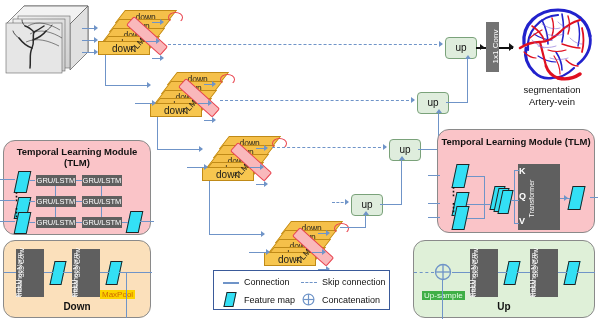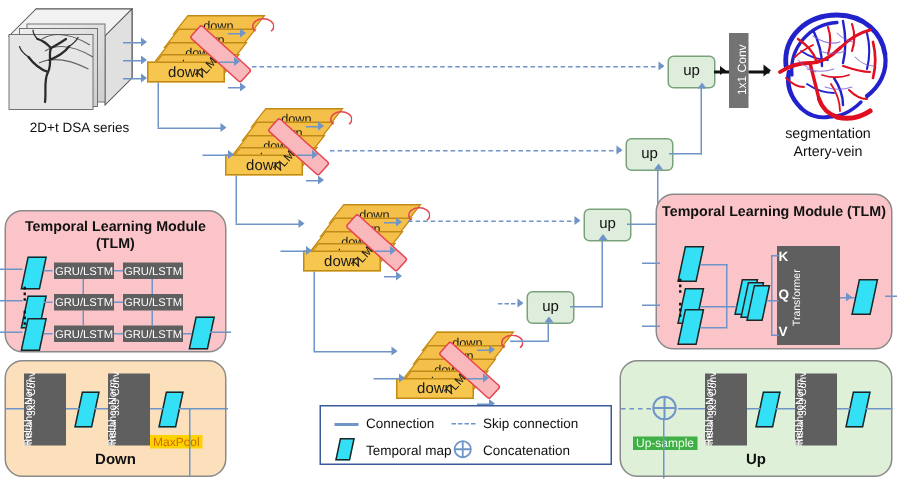--- a/index.html
+++ b/index.html
@@ -128,21 +128,20 @@
         <path d="M30,28 C27,25 25,23 21,22"></path>
         <path d="M30,28 C34,26 37,24 40,22"></path>
       </g>
       <g fill="none" stroke="#2a2a2a" stroke-width="0.8" stroke-linecap="round">
         <path d="M15,34 C12,32 10,30 9,27"></path>
         <path d="M42,27 C45,25 47,23 48,21"></path>
         <path d="M21,22 C19,20 18,18 18,16"></path>
       </g>
     </svg>
   </div>
-  <div class="abs dsa-caption">2D+t DSA series</div>
 
   <div class="downblk" style="left:98px;top:10px;">
     <div class="slab s0">
         <span>down</span>
       </div>
     <div class="slab s1">
         <span>down</span>
       </div>
     <div class="slab s2">
         <span>down</span>
@@ -504,27 +503,27 @@
 
     <div class="skip" style="left:0px;top:31px;width:20px;"></div>
     <div class="ln lnh" style="left:38px;top:31px;width:18px;"></div>
     <div class="ln lnh" style="left:84px;top:31px;width:9px;"></div>
     <div class="ln lnh" style="left:103px;top:31px;width:13px;"></div>
     <div class="ln lnh" style="left:144px;top:31px;width:9px;"></div>
     <div class="ln lnh" style="left:163px;top:31px;width:18px;"></div>
     <div class="ln lnv" style="left:28px;top:38px;height:40px;"></div>
   </div>
 
-  <div class="legend" style="left:213px;top:270px;width:195px;height:40px;">
+  <div class="legend" style="left:213px;top:270px;width:177px;height:40px;">
     <div class="lg-solid" style="left:9px;top:11px;width:16px;"></div>
     <div class="lg-item" style="left:30px;top:6px;">Connection</div>
     <div class="lg-dash" style="left:87px;top:11px;width:16px;"></div>
     <div class="lg-item" style="left:108px;top:6px;">Skip connection</div>
     <div class="fmap" style="left:11px;top:21px;width:10px;height:15px;"></div>
-    <div class="lg-item" style="left:30px;top:24px;">Temporal map</div>
+    <div class="lg-item" style="left:30px;top:24px;">Feature map</div>
     <svg style="position:absolute;left:88px;top:22px;" width="13" height="13" viewBox="0 0 13 13">
       <circle cx="6.5" cy="6.5" r="5.4" fill="none" stroke="#6f94c8" stroke-width="1.2"></circle>
       <line x1="1.1" y1="6.5" x2="11.9" y2="6.5" stroke="#6f94c8" stroke-width="1.2"></line>
       <line x1="6.5" y1="1.1" x2="6.5" y2="11.9" stroke="#6f94c8" stroke-width="1.2"></line>
     </svg>
     <div class="lg-item" style="left:108px;top:24px;">Concatenation</div>
   </div>
 
 </div>
 

